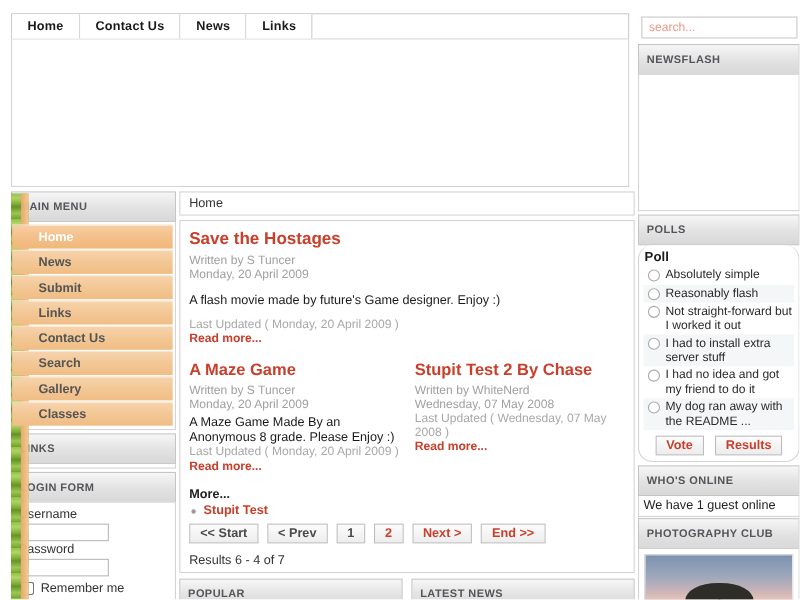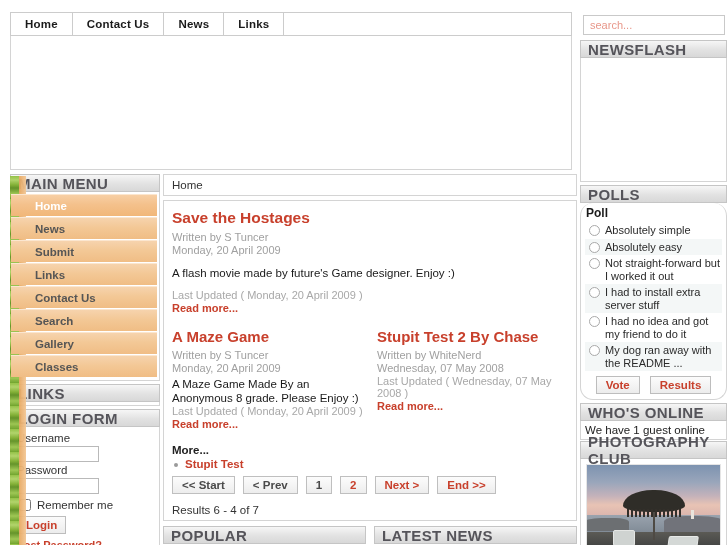--- a/index.html
+++ b/index.html
@@ -60,26 +60,26 @@
     padding: 0 6px;
     font-family: "Liberation Sans", sans-serif;
     font-size: 11px;
     color: #e08b7e;
     outline: none;
   }
   #searchbox::placeholder { color: #e8978a; opacity: 1; }
 
   
   .mod-title {
-    height: 18px;
+    height: 28px;
     background: linear-gradient(to bottom, #f6f6f6 0%, #e2e2e2 55%, #d8d8d8 100%);
     border: 1px solid #c5c5c5;
     display: flex; align-items: center;
     padding-left: 7px;
-    font-size: 15px;
+    font-size: 10px;
     font-weight: bold;
     color: #55545a;
     letter-spacing: 0.4px;
   }
   .mod-body {
     border-left: 1px solid #d4d4d4;
     border-right: 1px solid #d4d4d4;
     border-bottom: 1px solid #d4d4d4;
     background: #ffffff;
   }
@@ -558,21 +558,21 @@
 
     <div class="mod-title" style="margin-top:3px">POLLS</div>
     <div id="polls-body" class="mod-body">
       <div class="poll-question">Poll</div>
       <div class="poll-opt">
         <span class="radio"></span>
         <span>Absolutely simple</span>
       </div>
       <div class="poll-opt">
         <span class="radio"></span>
-        <span>Absolutely easy</span>
+        <span>Reasonably flash</span>
       </div>
       <div class="poll-opt">
         <span class="radio"></span>
         <span>Not straight-forward but I worked it out</span>
       </div>
       <div class="poll-opt">
         <span class="radio"></span>
         <span>I had to install extra server stuff</span>
       </div>
       <div class="poll-opt">

